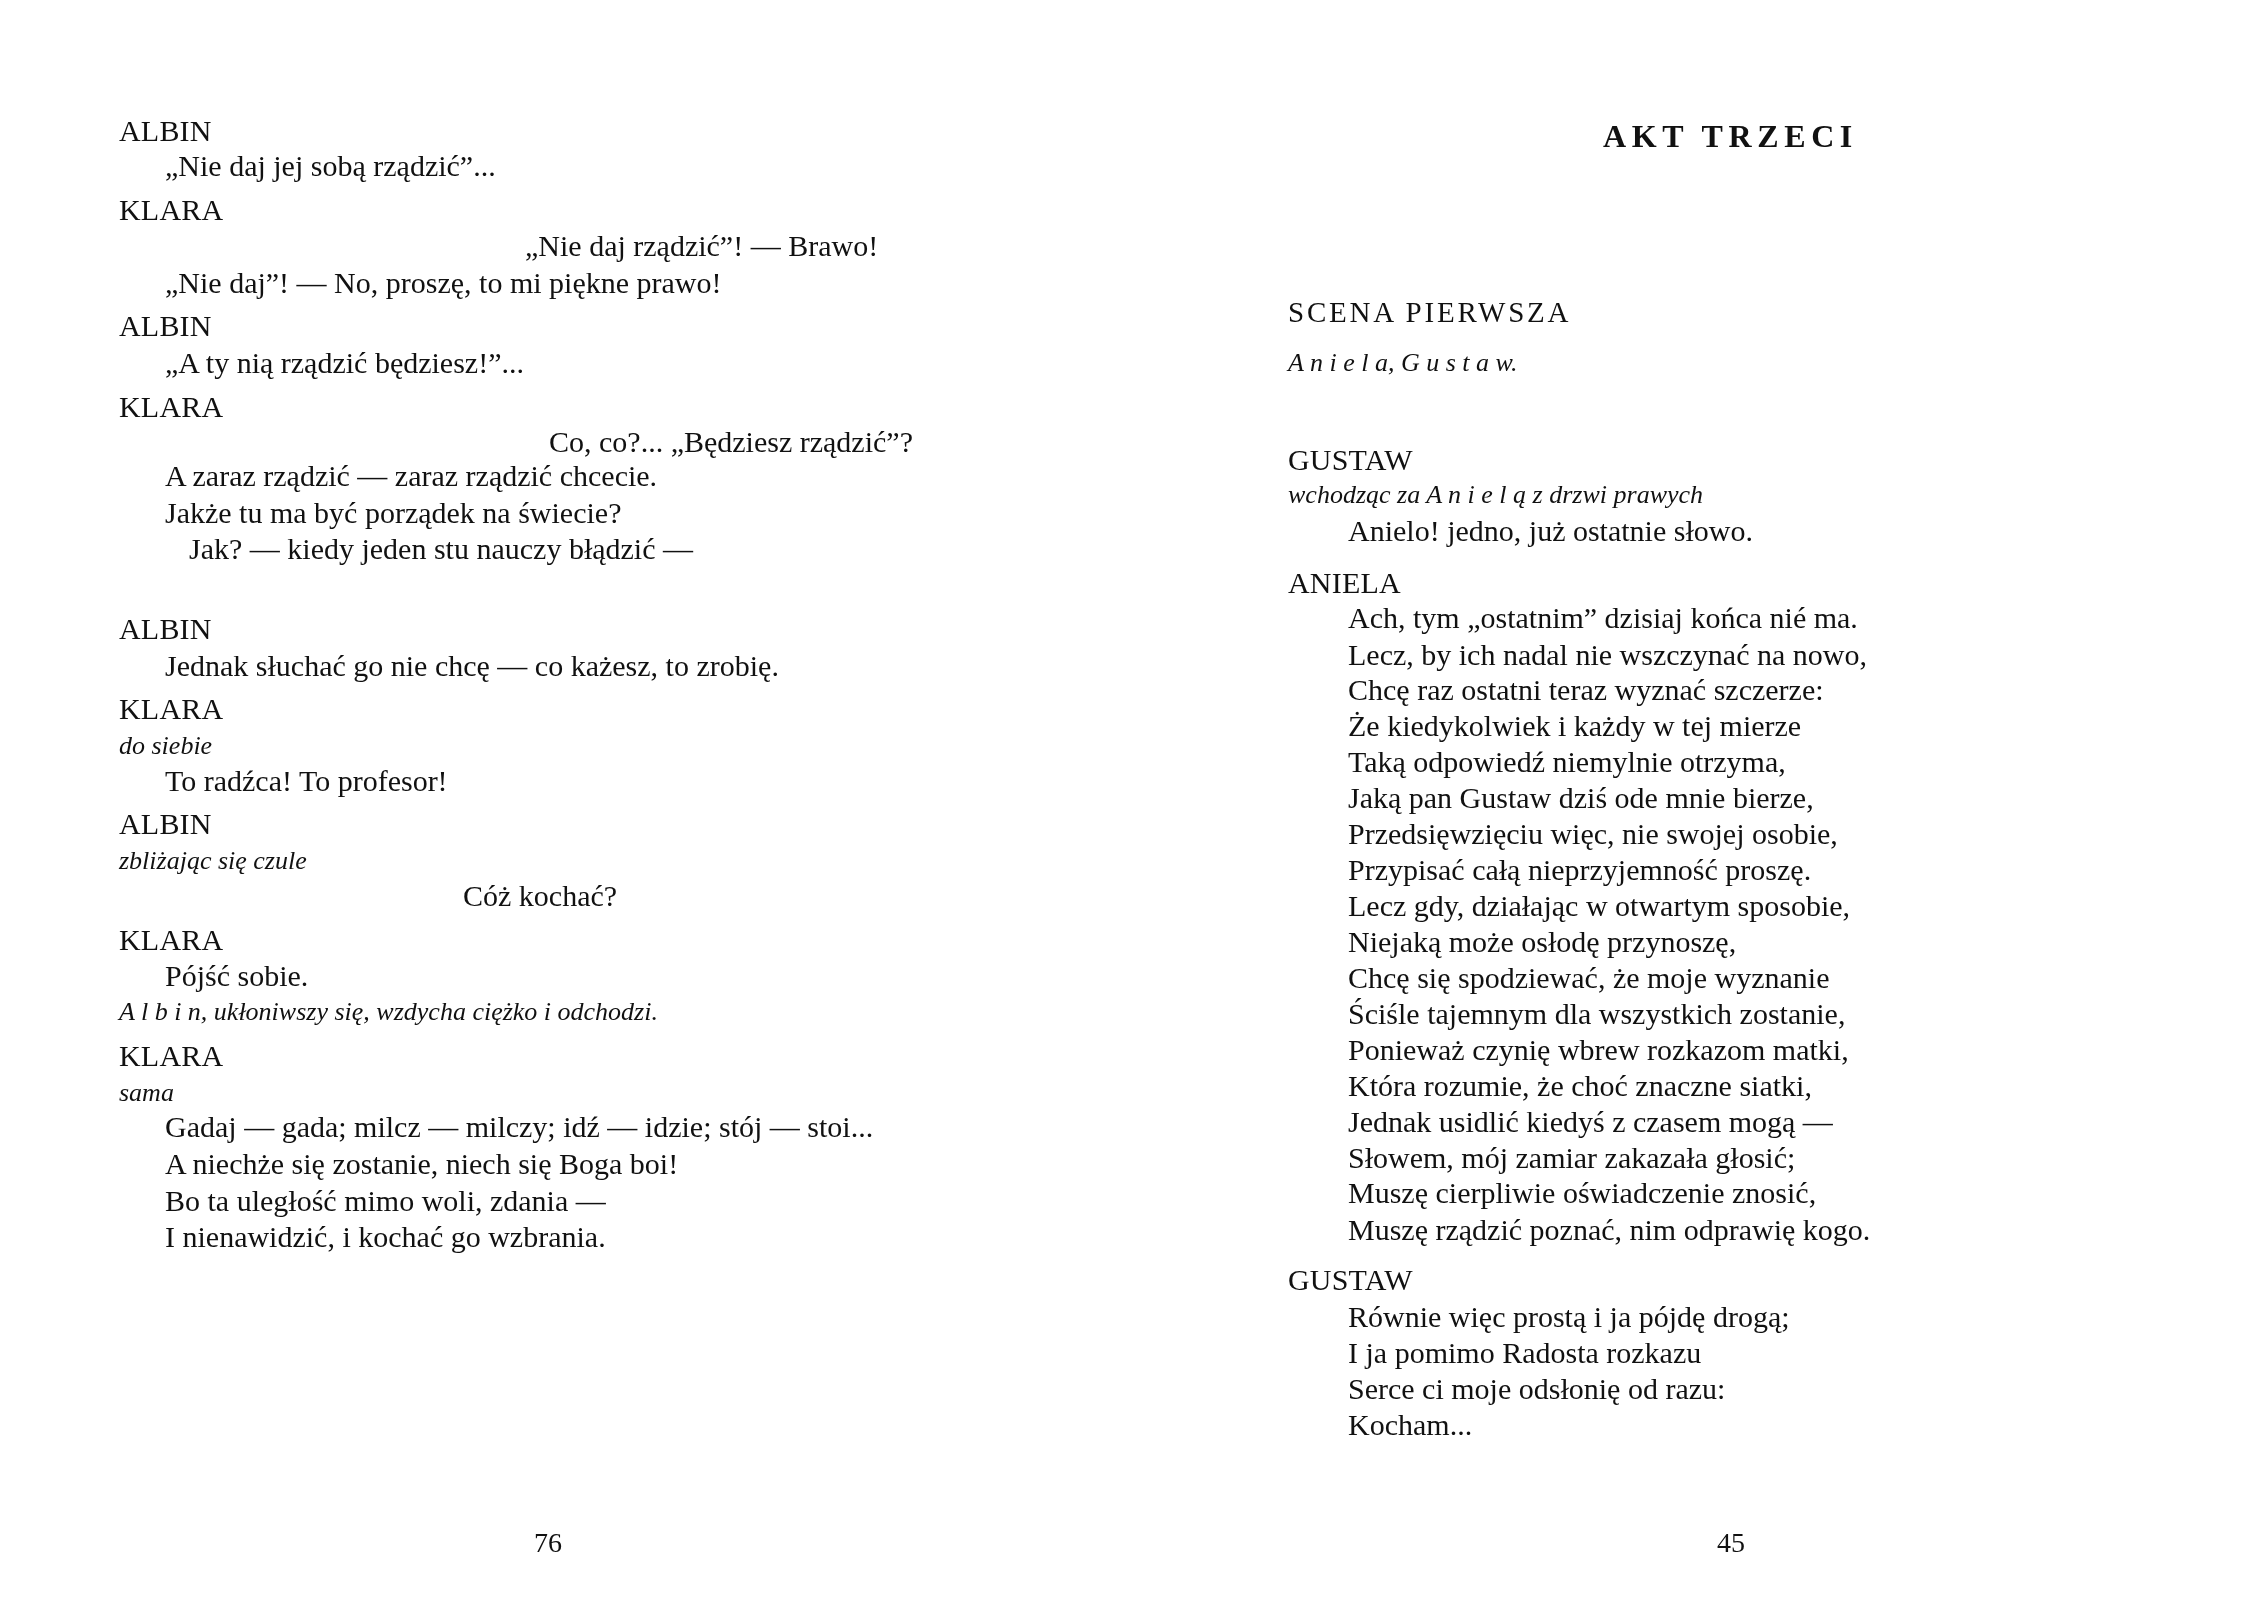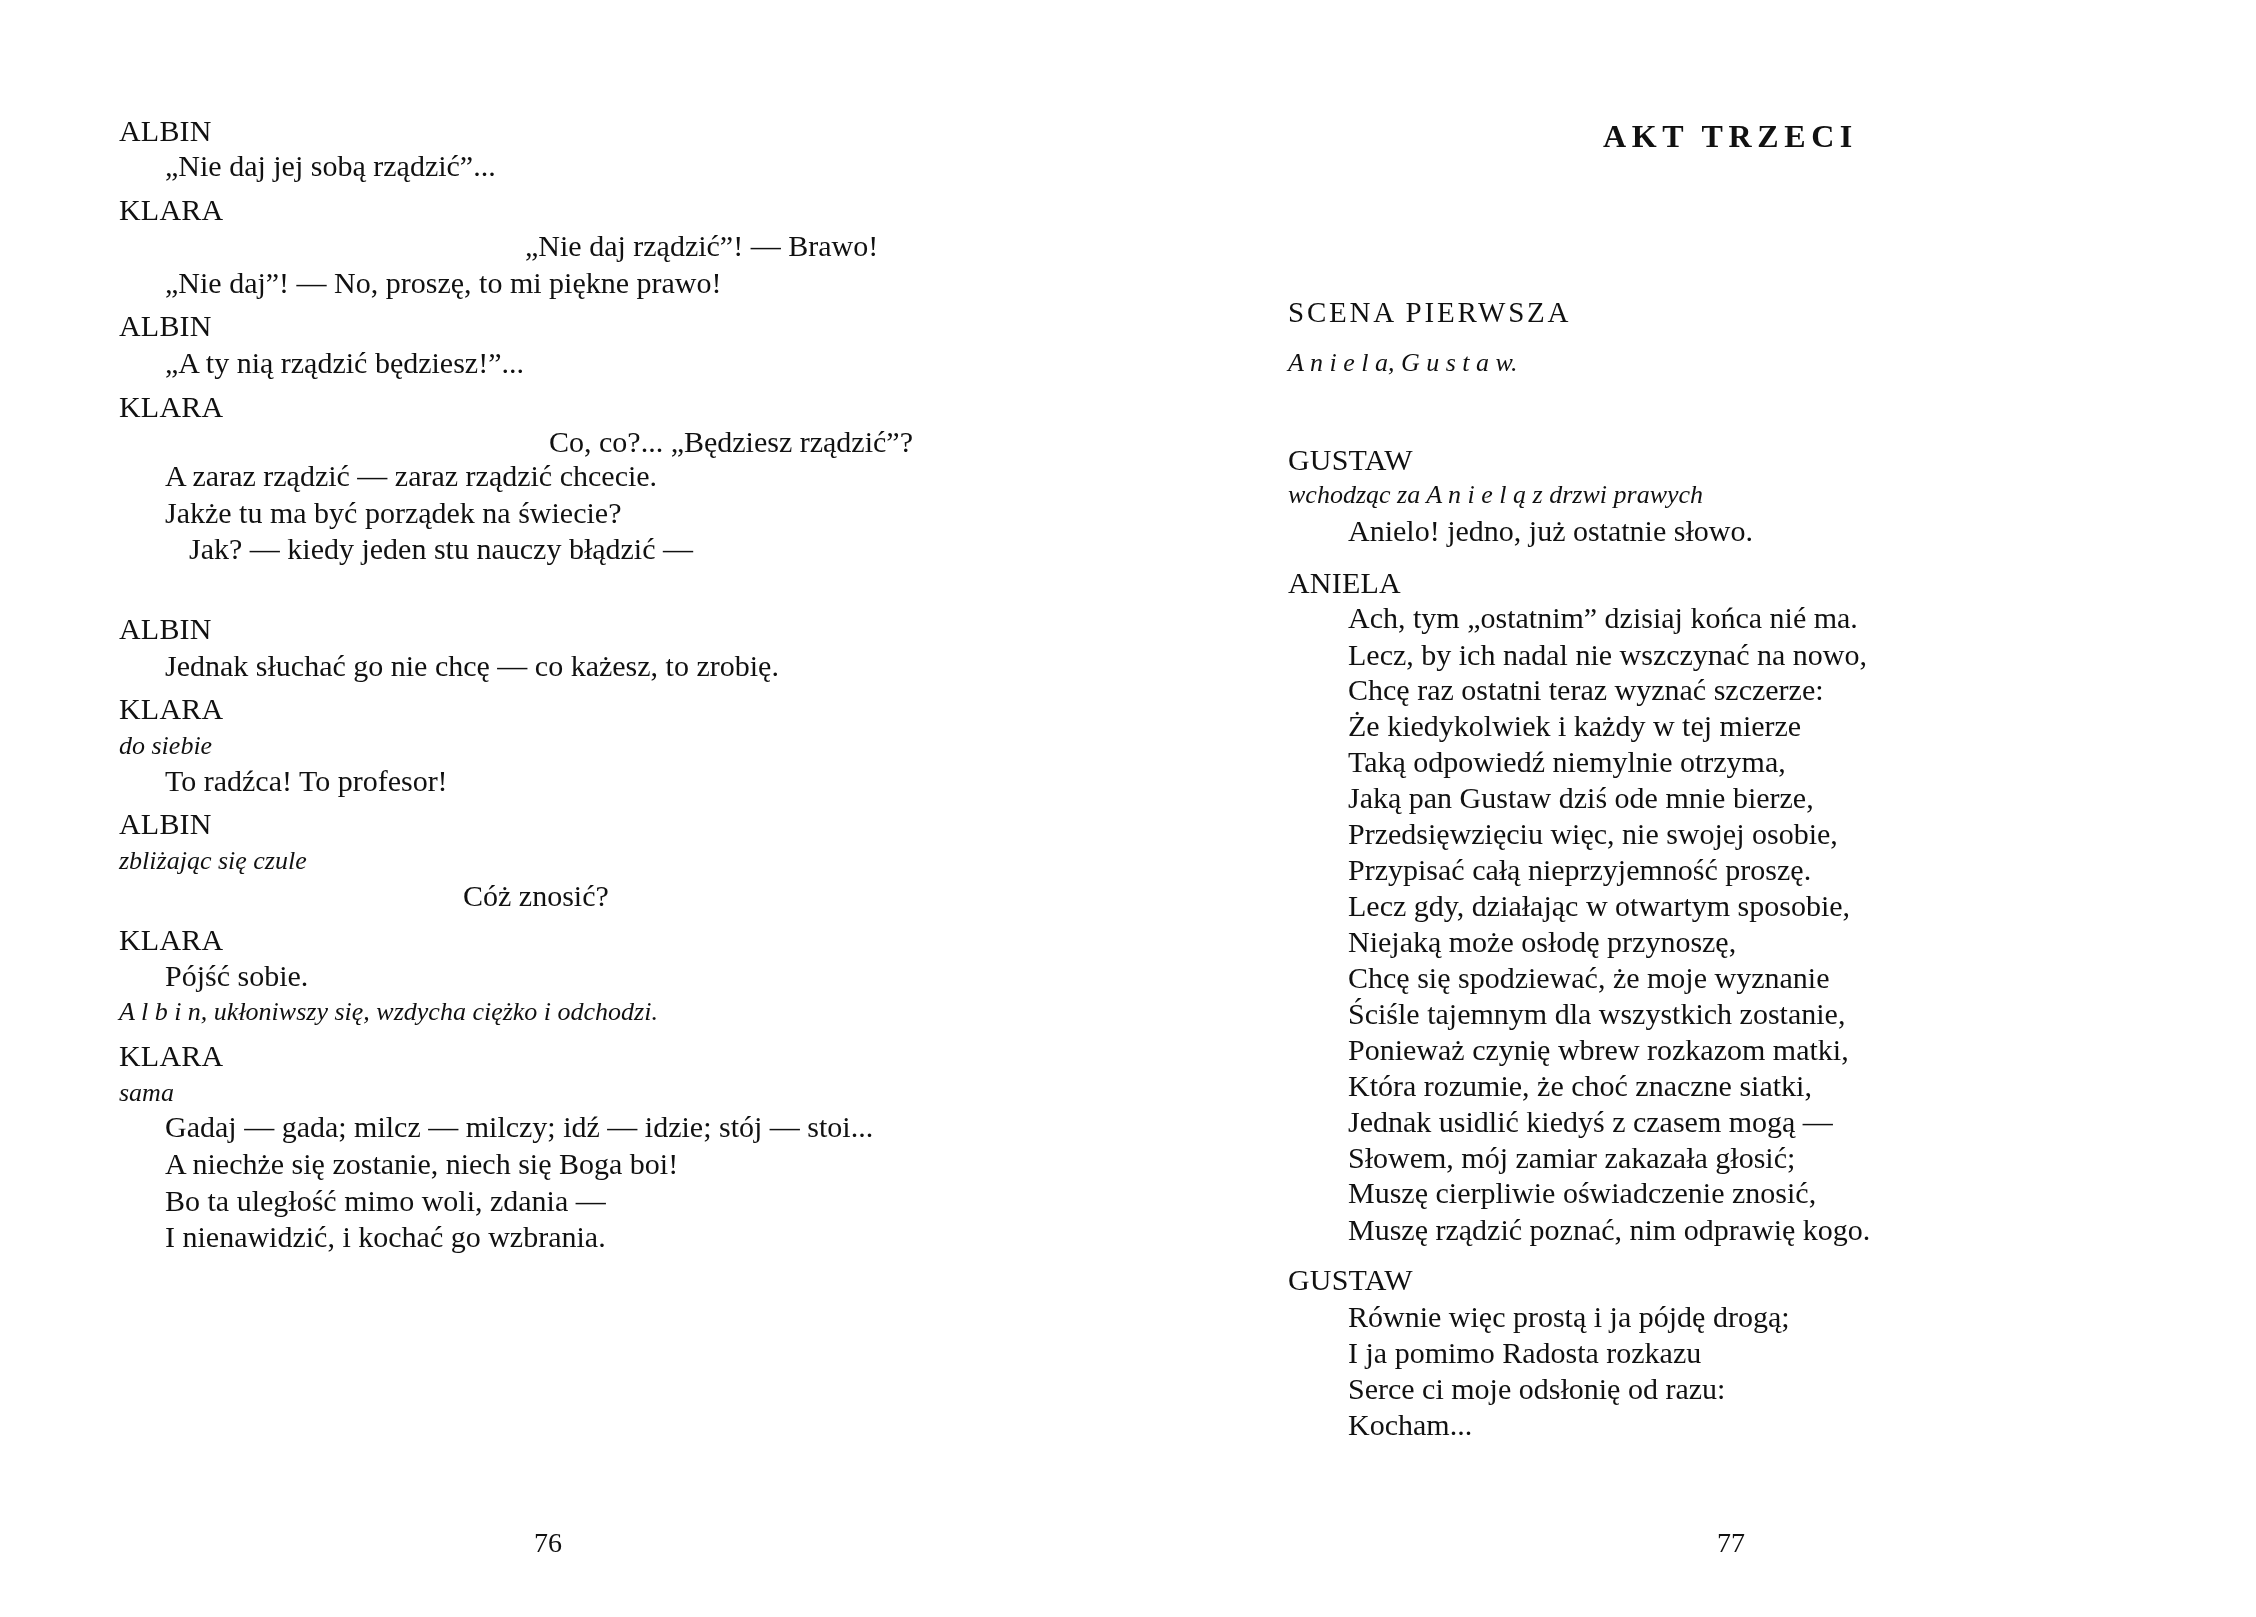--- a/index.html
+++ b/index.html
@@ -32,37 +32,37 @@
     <div class="ln verse" style="left: 165px; top: 461px;">A zaraz rządzić — zaraz rządzić chcecie.</div>
     <div class="ln verse" style="left: 165px; top: 498px;">Jakże tu ma być porządek na świecie?</div>
     <div class="ln verse" style="left: 181px; top: 534px; margin-left: 8px;">Jak? — kiedy jeden stu nauczy błądzić —</div>
     <div class="ln speaker" style="left: 119px; top: 614px;">ALBIN</div>
     <div class="ln verse" style="left: 165px; top: 651px;">Jednak słuchać go nie chcę — co każesz, to zrobię.</div>
     <div class="ln speaker" style="left: 119px; top: 694px;">KLARA</div>
     <div class="ln stage" style="left: 119px; top: 733px;">do siebie</div>
     <div class="ln verse" style="left: 165px; top: 766px;">To radźca! To profesor!</div>
     <div class="ln speaker" style="left: 119px; top: 809px;">ALBIN</div>
     <div class="ln stage" style="left: 119px; top: 848px;">zbliżając się czule</div>
-    <div class="ln verse" style="left: 463px; top: 881px;">Cóż znosić?</div>
+    <div class="ln verse" style="left: 463px; top: 881px;">Cóż kochać?</div>
     <div class="ln speaker" style="left: 119px; top: 925px;">KLARA</div>
     <div class="ln verse" style="left: 165px; top: 961px;">Pójść sobie.</div>
     <div class="ln stage" style="left: 119px; top: 999px;">A l b i n, ukłoniwszy się, wzdycha ciężko i odchodzi.</div>
     <div class="ln speaker" style="left: 119px; top: 1041px;">KLARA</div>
     <div class="ln stage" style="left: 119px; top: 1080px;">sama</div>
     <div class="ln verse" style="left: 165px; top: 1112px;">Gadaj — gada; milcz — milczy; idź — idzie; stój — stoi...</div>
     <div class="ln verse" style="left: 165px; top: 1149px;">A niechże się zostanie, niech się Boga boi!</div>
     <div class="ln verse" style="left: 165px; top: 1186px;">Bo ta uległość mimo woli, zdania —</div>
     <div class="ln verse" style="left: 165px; top: 1222px;">I nienawidzić, i kochać go wzbrania.</div>
   </div>
 
 <div class="page page-right" id="right-page">
   <div class="ln heading-act" style="left:475px; top:120px;">AKT TRZECI</div>
   <div class="ln heading-scene" style="left:160px; top:298px;">SCENA PIERWSZA</div>
   <div class="ln stage" style="left:160px; top:350px;">A n i e l a, G u s t a w.</div>
-  <div class="pagenum" style="left:589px; top:1529px;">77</div>
+  <div class="pagenum" style="left:589px; top:1529px;">45</div>
 <div class="ln speaker" style="left: 160px; top: 445px;">GUSTAW</div>
     <div class="ln stage" style="left: 160px; top: 482px;">wchodząc za A n i e l ą  z drzwi prawych</div>
     <div class="ln verse" style="left: 220px; top: 516px;">Anielo! jedno, już ostatnie słowo.</div>
     <div class="ln speaker" style="left: 160px; top: 568px;">ANIELA</div>
     <div class="ln verse" style="left: 220px; top: 603px;">Ach, tym „ostatnim” dzisiaj końca nié ma.</div>
     <div class="ln verse" style="left: 220px; top: 640px;">Lecz, by ich nadal nie wszczynać na nowo,</div>
     <div class="ln verse" style="left: 220px; top: 675px;">Chcę raz ostatni teraz wyznać szczerze:</div>
     <div class="ln verse" style="left: 220px; top: 711px;">Że kiedykolwiek i każdy w tej mierze</div>
     <div class="ln verse" style="left: 220px; top: 747px;">Taką odpowiedź niemylnie otrzyma,</div>
     <div class="ln verse" style="left: 220px; top: 783px;">Jaką pan Gustaw dziś ode mnie bierze,</div>

